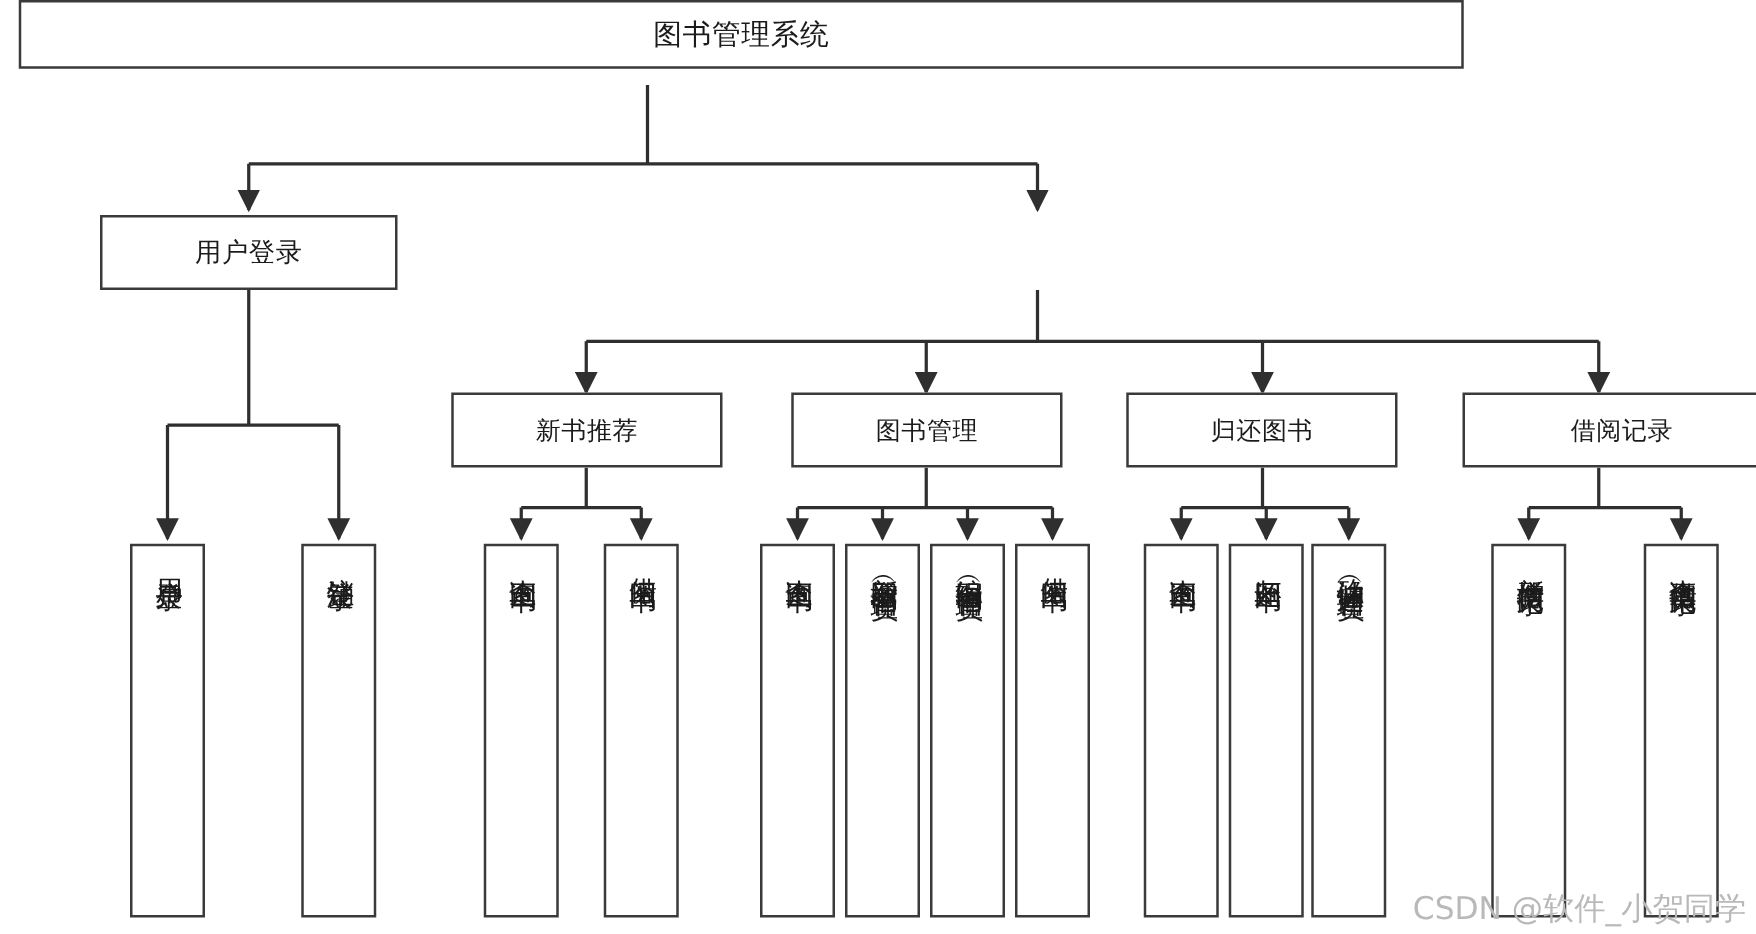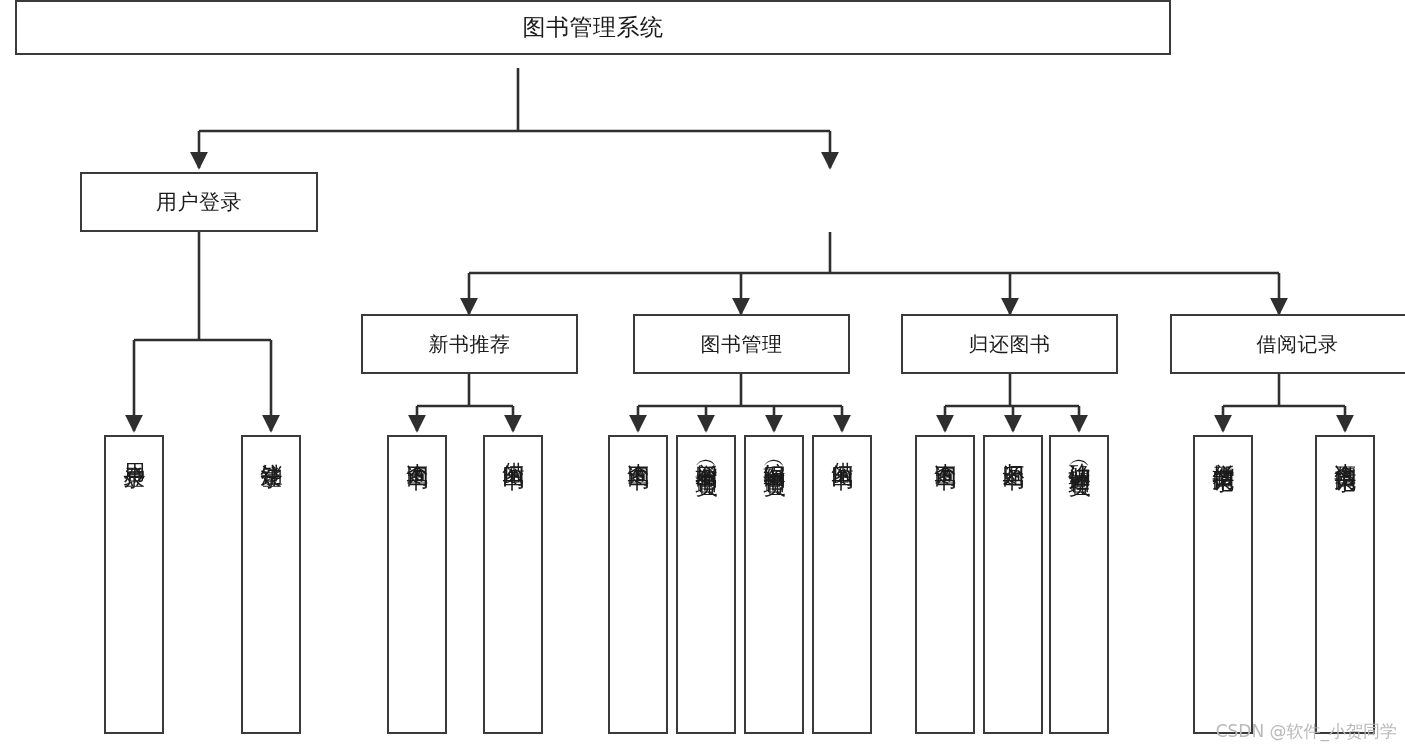--- a/index.html
+++ b/index.html
@@ -56,21 +56,21 @@
     left: 0;
     top: 0;
     width: 1405px;
     height: 747px;
     pointer-events: none;
   }
   .watermark {
     position: absolute;
     right: 8px;
     bottom: 4px;
-    font-size: 17px;
+    font-size: 25px;
     color: #b9b9b9;
     white-space: nowrap;
     user-select: none;
   }
 </style>
 </head>
 <body>
 
 <div id="diagram-root">
 

